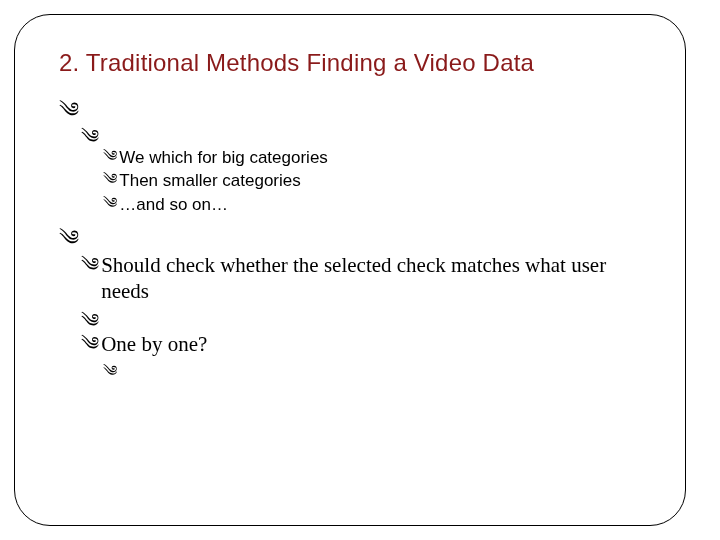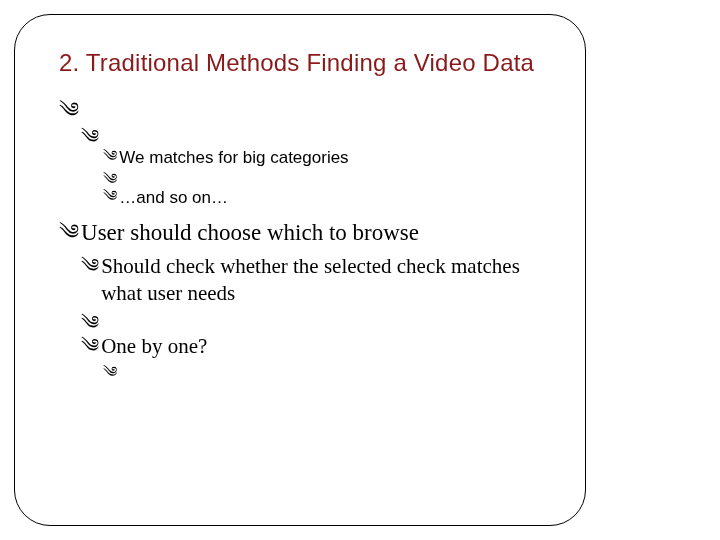--- a/index.html
+++ b/index.html
@@ -6,21 +6,21 @@
   html, body { width: 720px; height: 540px; }
   body {
     background: #ffffff;
     font-family: Arial, Helvetica, sans-serif;
     position: relative;
   }
   .frame {
     position: absolute;
     left: 14px;
     top: 14px;
-    width: 572px;
+    width: 672px;
     height: 512px;
     border: 1.5px solid #000;
     border-radius: 36px;
     padding: 34px 44px 20px 44px;
   }
   .title {
     font-size: 24px;
     color: #8a1a1a;
     font-weight: 400;
     margin-bottom: 20px;
@@ -51,35 +51,35 @@
 
   <div class="group">
     <div class="b lvl1">
       <span class="m">༄</span>
     </div>
     <div class="b lvl2">
       <span class="m">༄</span>
     </div>
     <div class="b lvl3">
       <span class="m">༄</span>
-      <span class="txt">We matches for big categories</span>
+      <span class="txt">We which for big categories</span>
     </div>
     <div class="b lvl3">
       <span class="m">༄</span>
+      <span class="txt">Then smaller categories</span>
     </div>
     <div class="b lvl3">
       <span class="m">༄</span>
       <span class="txt">…and so on…</span>
     </div>
   </div>
 
   <div class="group">
     <div class="b lvl1">
       <span class="m">༄</span>
-      <span class="txt">User should choose which to browse</span>
     </div>
     <div class="b lvl2">
       <span class="m">༄</span>
       <span class="txt">Should check whether the selected check matches what user needs</span>
     </div>
     <div class="b lvl2">
       <span class="m">༄</span>
     </div>
     <div class="b lvl2">
       <span class="m">༄</span>

